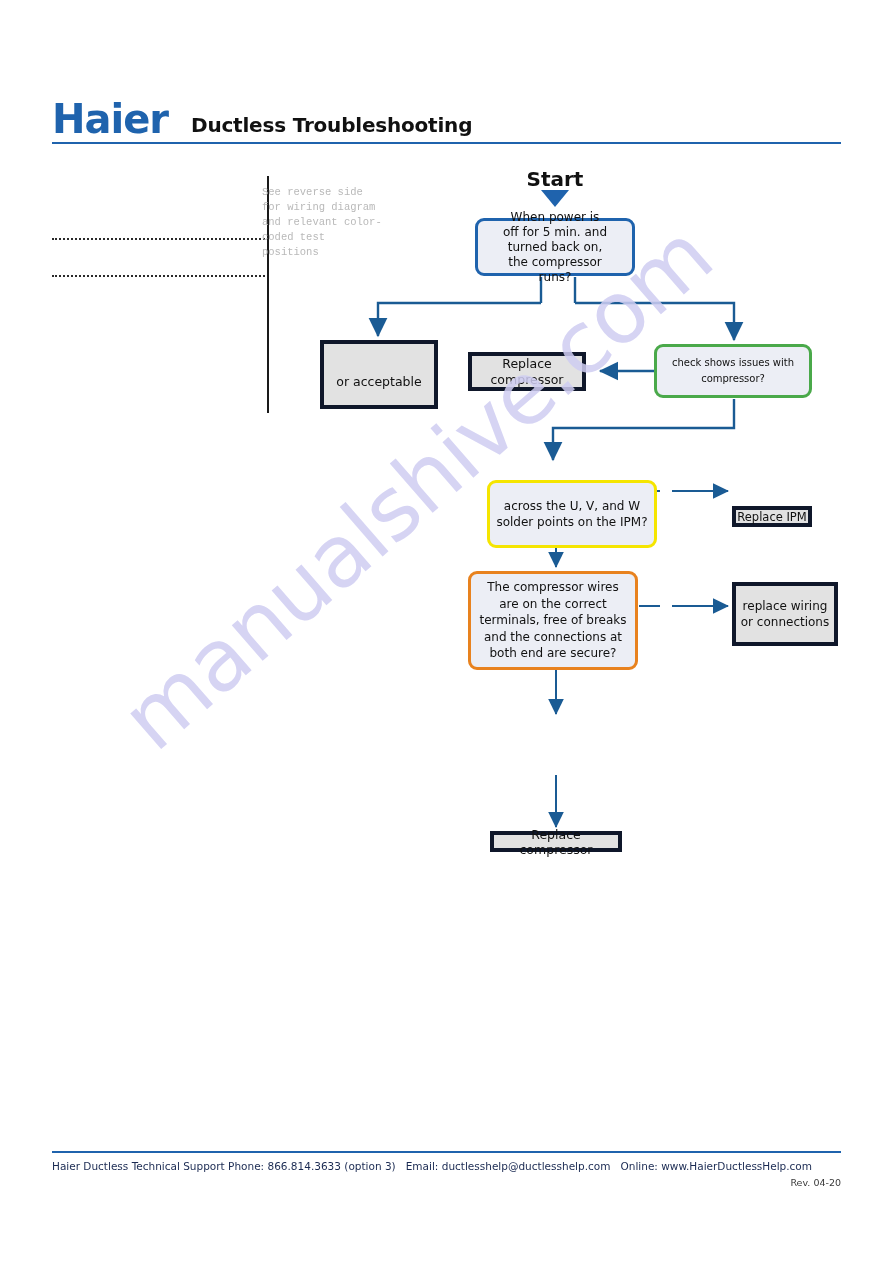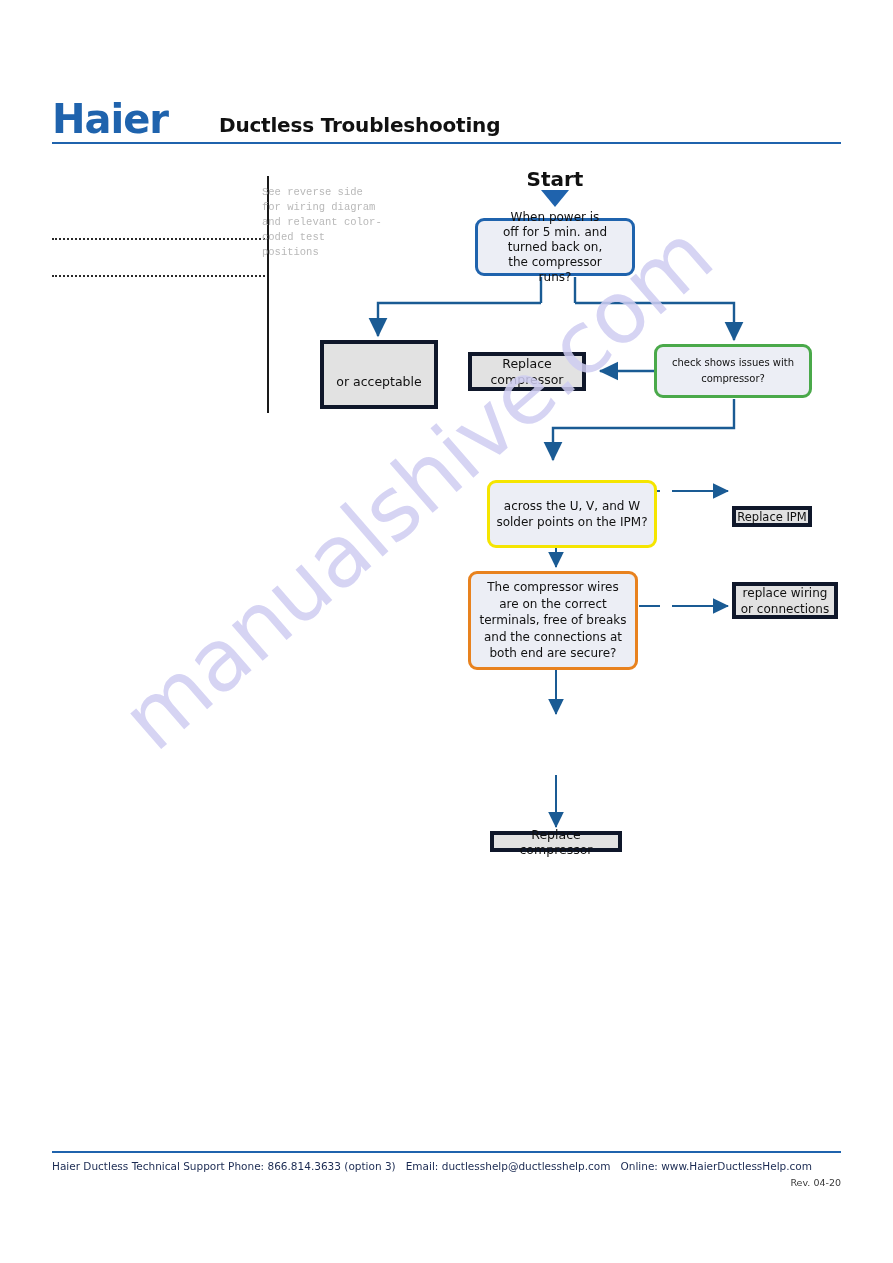--- a/index.html
+++ b/index.html
@@ -60,21 +60,20 @@
   }
   .header-title {
     position: absolute;
     left: 191px;
     top: 113px;
     font-family: "DejaVu Sans", sans-serif;
     font-size: 20px;
     font-weight: 700;
     color: #111111;
     letter-spacing: -0.2px;
-    margin-left: 28px;
   }
   .header-rule {
     position: absolute;
     left: 52px;
     top: 142px;
     width: 789px;
     height: 2px;
     background: #1f63ad;
   }
 
@@ -185,21 +184,21 @@
     left: 732px; top: 506px; width: 80px; height: 21px;
     font-size: 11.5px;
   }
   #node-wires {
     left: 468px; top: 571px; width: 170px; height: 99px;
     border-color: #e8821e;
     font-size: 12px; line-height: 16.5px;
     padding: 0 6px;
   }
   #node-replace-wiring {
-    left: 732px; top: 582px; width: 106px; height: 37px;
+    left: 732px; top: 582px; width: 106px; height: 64px;
     font-size: 12px; line-height: 16px;
   }
   #node-module {
     left: 445px; top: 718px; width: 220px; height: 56px;
     border-color: #7b2262;
     font-size: 12.5px;
     align-items: flex-end;
     padding-bottom: 7px;
   }
   #node-replace-comp-2 {

